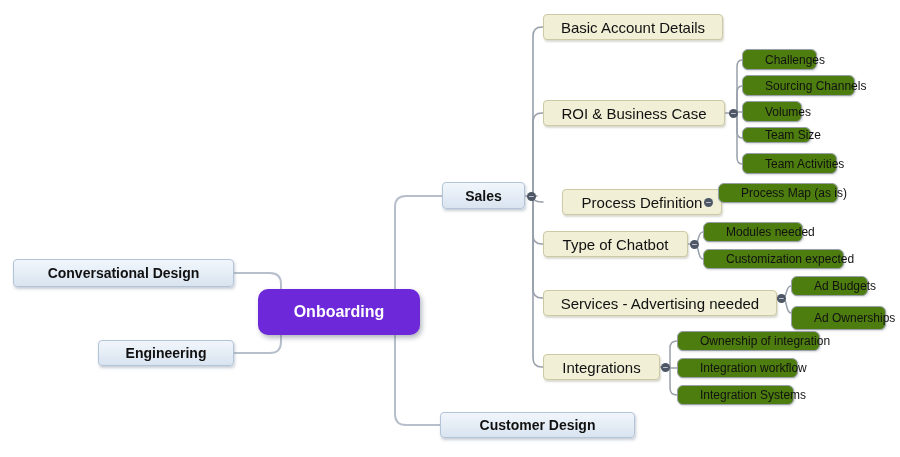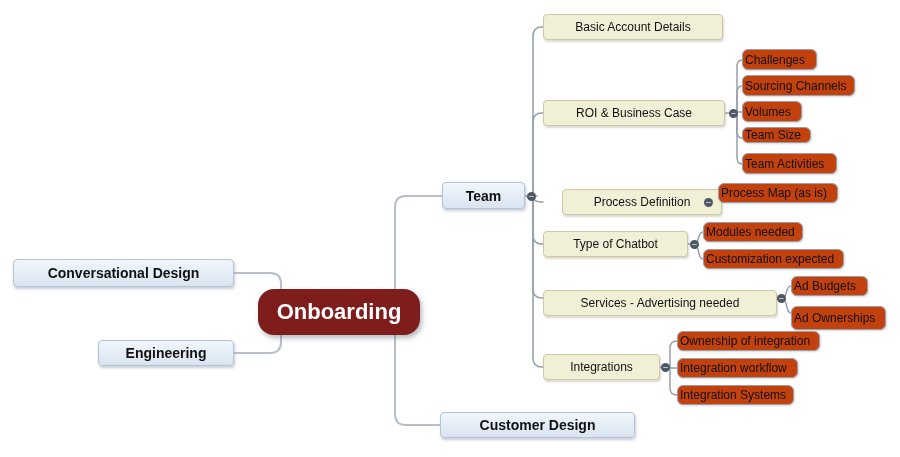--- a/index.html
+++ b/index.html
@@ -6,36 +6,36 @@
   #canvas{
     position:relative;width:900px;height:457px;background:#ffffff;overflow:hidden;
     font-family:"Liberation Sans", sans-serif;
   }
   #wires{position:absolute;left:0;top:0;width:900px;height:457px;}
   .node{
     position:absolute;display:flex;align-items:center;justify-content:center;
     box-sizing:border-box;white-space:nowrap;color:#111;
   }
   .node.root{
-    background:#7f1d1d;color:#ffffff;font-weight:bold;font-size:22px;
-    border-radius:16px;box-shadow:2px 3px 5px rgba(90,100,115,0.45);
+    background:#6d28d9;color:#ffffff;font-weight:bold;font-size:16px;
+    border-radius:10px;box-shadow:2px 3px 5px rgba(90,100,115,0.45);
   }
   .node.main{
     background:linear-gradient(#f1f6fb,#d9e4f0);
     border:1px solid #b3c3d8;border-radius:4px;
     font-weight:bold;font-size:14px;
     box-shadow:1px 2px 3px rgba(130,145,165,0.45);
   }
   .node.sub{
     background:#f2efd7;border:1px solid #cdc9a4;border-radius:4px;
-    font-size:12px;box-shadow:1px 2px 2px rgba(150,150,130,0.35);
+    font-size:15px;box-shadow:1px 2px 2px rgba(150,150,130,0.35);
   }
   .node.leaf{
-    background:#c2410c;border:1px solid #999fa8;border-radius:6px;
-    font-size:12px;justify-content:flex-start;padding-left:2px;padding-right:6px;
+    background:#4d7c0f;border:1px solid #999fa8;border-radius:6px;
+    font-size:12px;justify-content:flex-start;padding-left:22px;padding-right:6px;
     box-shadow:1px 1px 2px rgba(140,145,155,0.35);
   }
   .dot{
     position:absolute;width:9px;height:9px;border-radius:50%;
     background:#4d5765;color:#e0e4ea;font-size:9px;line-height:9px;
     display:flex;align-items:center;justify-content:center;
     font-family:"DejaVu Sans Mono", monospace;cursor:pointer;
   }
 </style>
 </head>
@@ -94,21 +94,21 @@
       <path d="M 670 368 L 677 368"></path>
       <path d="M 670 367 L 670 388 Q 670 395 677 395"></path>
     </g>
   </svg>
 
   <div class="node root" style="left:258px;top:289px;width:162px;height:46px">Onboarding</div>
 
   <div class="node main" style="left:98px;top:340px;width:136px;height:26px">Engineering</div>
   <div class="node main" style="left:13px;top:259px;width:221px;height:28px">Conversational Design</div>
 
-  <div class="node main" style="left:442px;top:182px;width:83px;height:27px">Team</div>
+  <div class="node main" style="left:442px;top:182px;width:83px;height:27px">Sales</div>
   <div class="node main" style="left:440px;top:412px;width:195px;height:26px">Customer Design</div>
 
   <div class="node sub" style="left:543px;top:14px;width:180px;height:26px">Basic Account Details</div>
   <div class="node sub" style="left:543px;top:100px;width:182px;height:26px">ROI &amp; Business Case</div>
   <div class="node sub" style="left:562px;top:189px;width:160px;height:26px">Process Definition</div>
   <div class="node sub" style="left:543px;top:231px;width:145px;height:26px">Type of Chatbot</div>
   <div class="node sub" style="left:543px;top:290px;width:234px;height:26px">Services - Advertising needed</div>
   <div class="node sub" style="left:543px;top:354px;width:117px;height:26px">Integrations</div>
 
   <div class="node leaf" style="left:742px;top:49px;width:75px;height:21px">Challenges</div>

